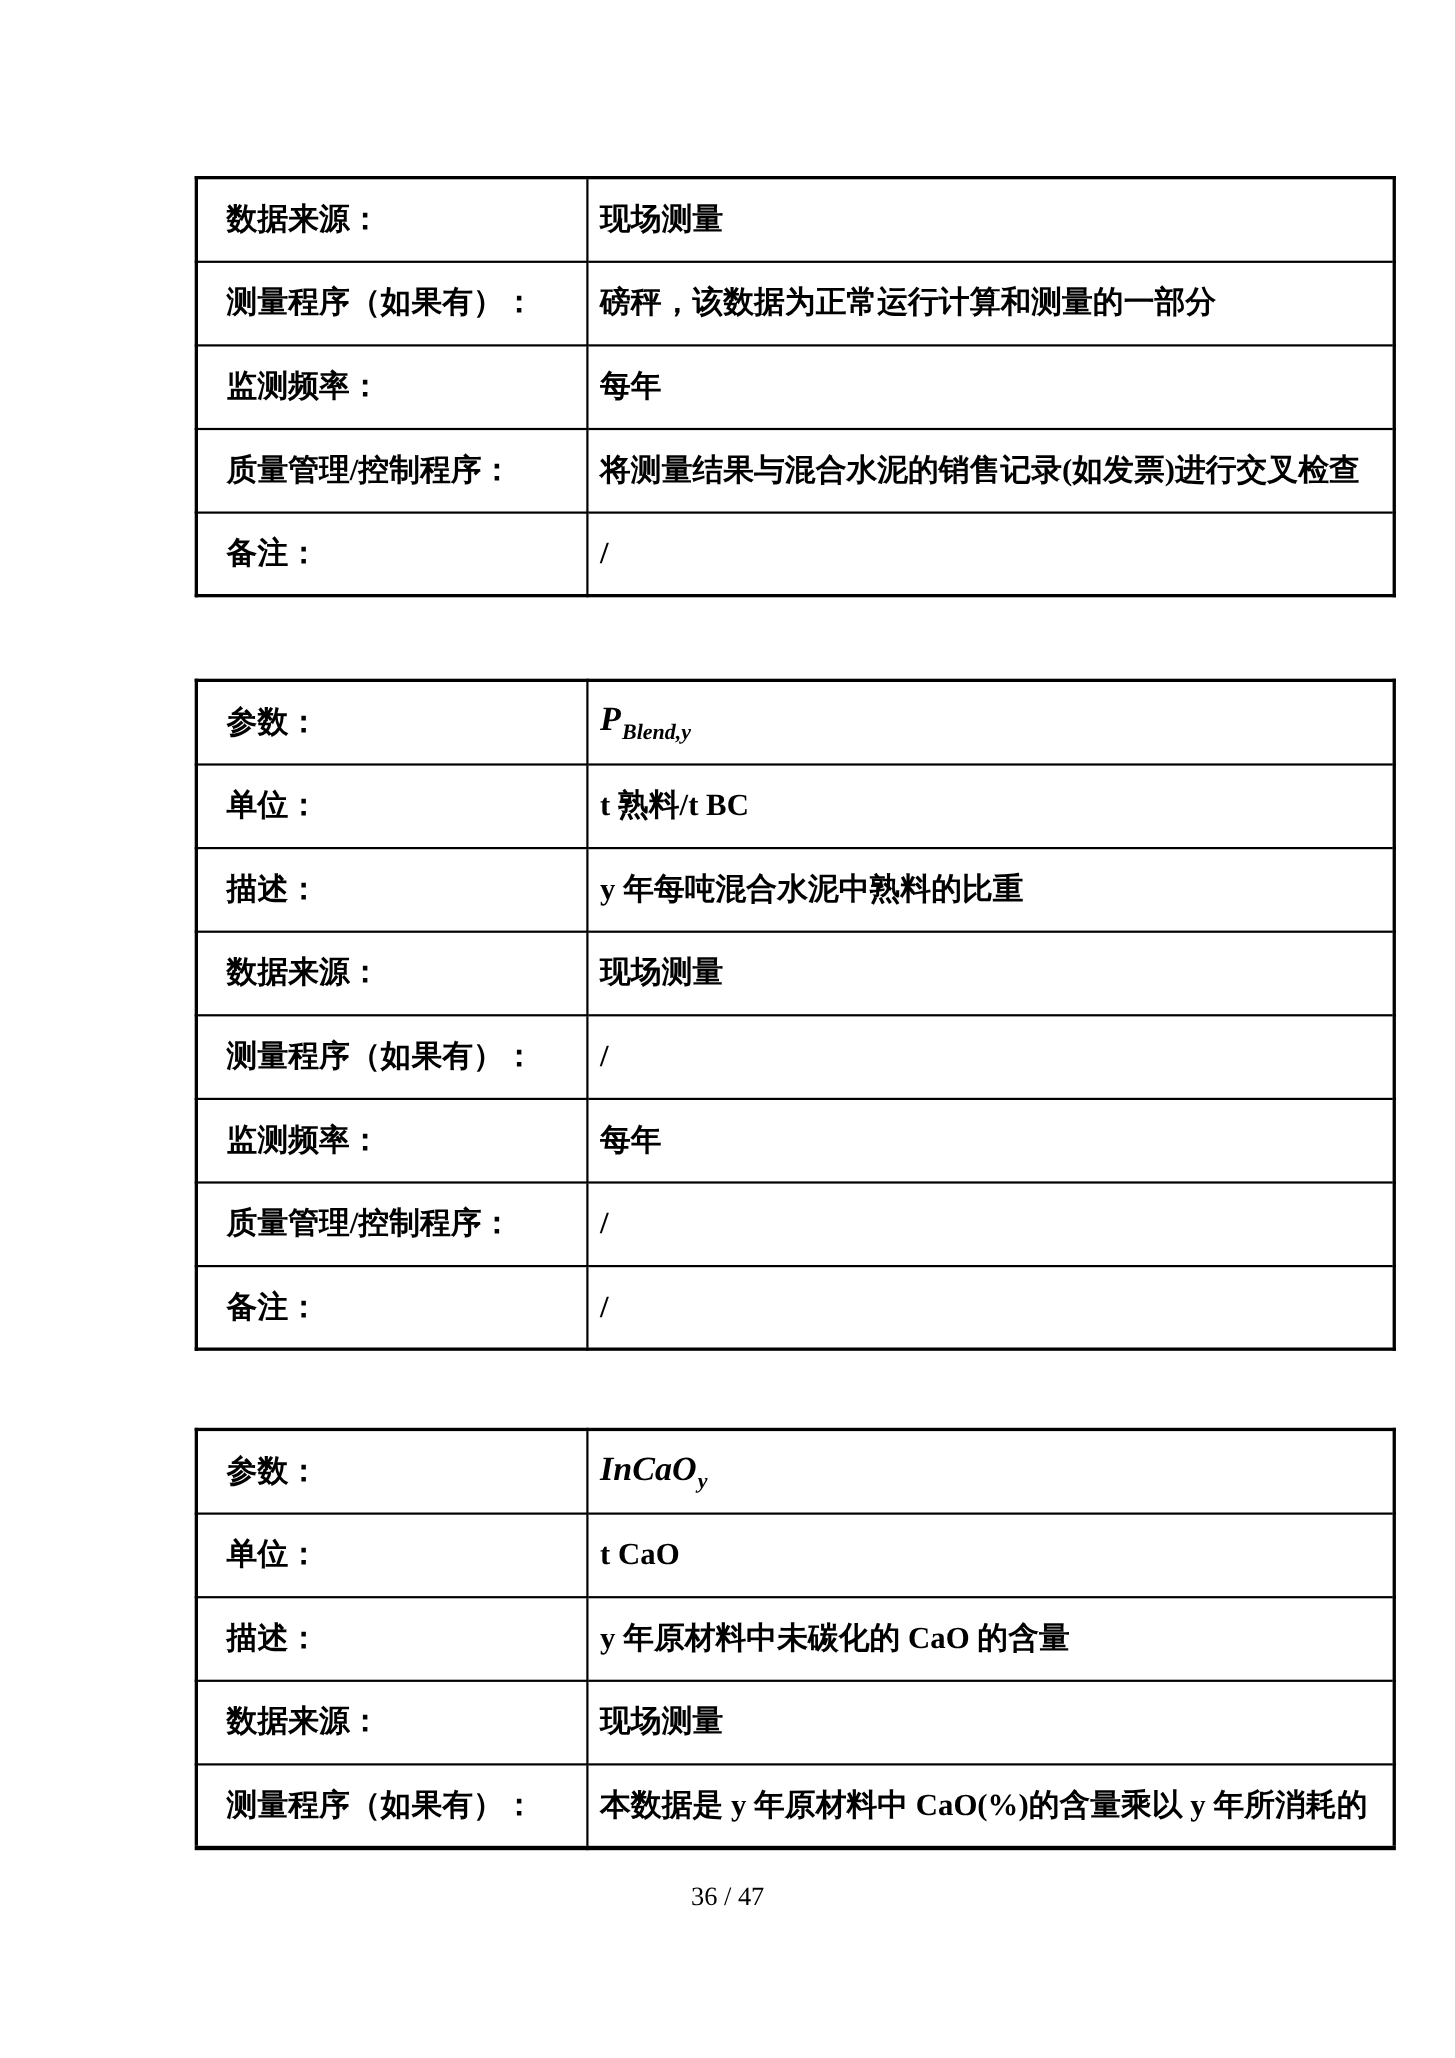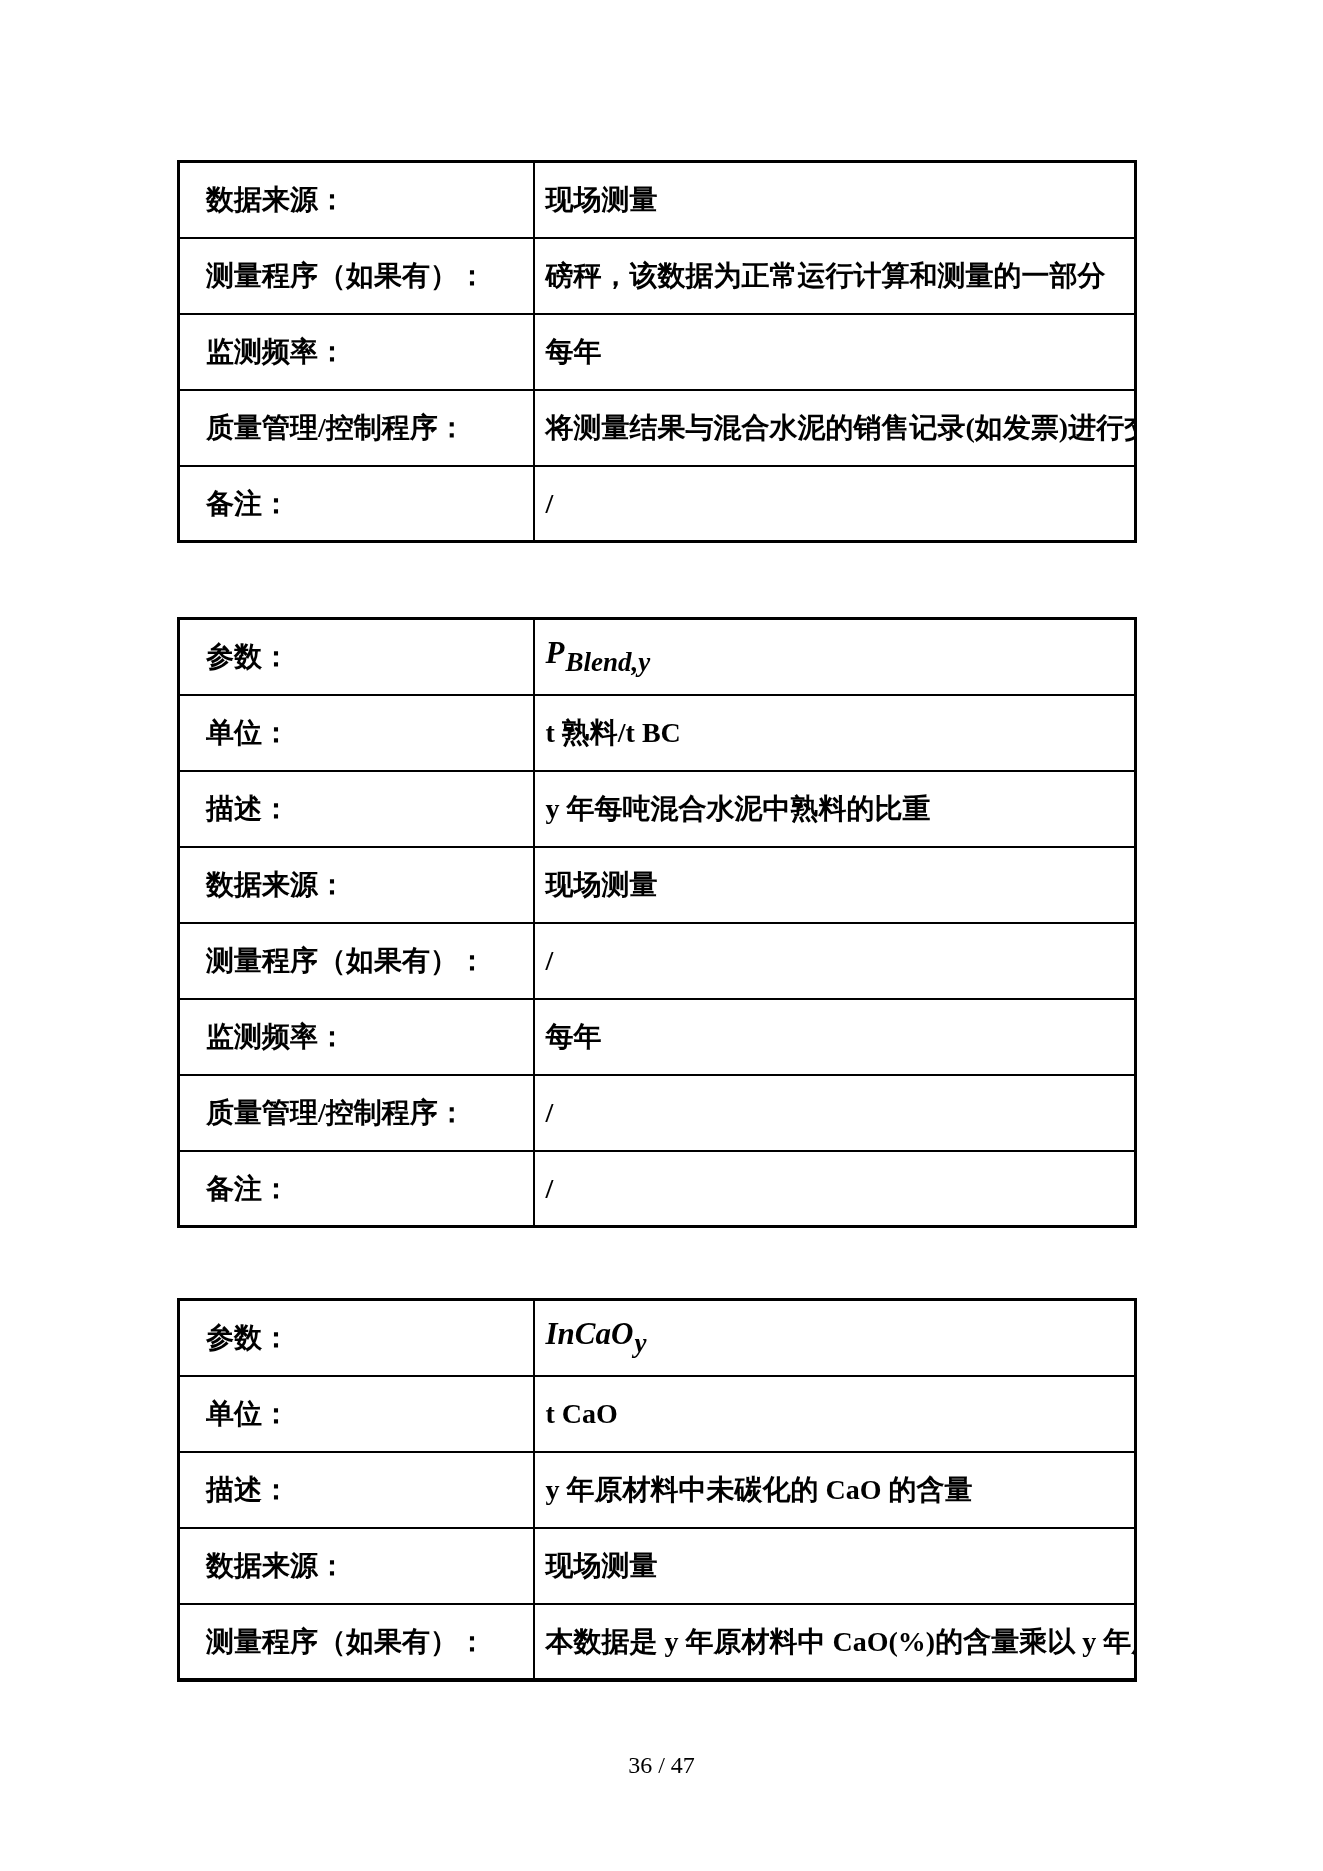--- a/index.html
+++ b/index.html
@@ -12,21 +12,21 @@
     width: 1323px;
     height: 1871px;
     background: #ffffff;
     color: #000000;
     font-family: "Liberation Serif", "DejaVu Serif", serif;
     overflow: hidden;
   }
   table.data-table {
     position: absolute;
     left: 177px;
-    width: 960px;
+    width: 1092px;
     border-collapse: collapse;
     table-layout: fixed;
     background: #ffffff;
     border: 3px solid #000000;
   }
   #table-1 { top: 160px; }
   #table-2 { top: 617px; }
   #table-3 { top: 1298px; }
   #table-3 { border-bottom-width: 4px; }
   td {
@@ -47,34 +47,33 @@
   td.td-value {
     padding: 0 8px 0 11px;
     font-weight: bold;
   }
   .formula { font-style: italic; }
   .f-main {
     font-size: 31px;
     font-style: italic;
   }
   .f-sub {
-    font-size: 27px;
+    font-size: 20px;
     font-style: italic;
     vertical-align: -8px;
     margin-left: 1px;
   }
   .footer {
     position: absolute;
     top: 1712px;
     left: 0;
     width: 100%;
     text-align: center;
     font-size: 24px;
     color: #000000;
-    margin-top: 40px;
   }
 </style>
 </head>
 <body>
 
 <div class="page">
 
   <table class="data-table" id="table-1">
     <tbody>
       <tr>

